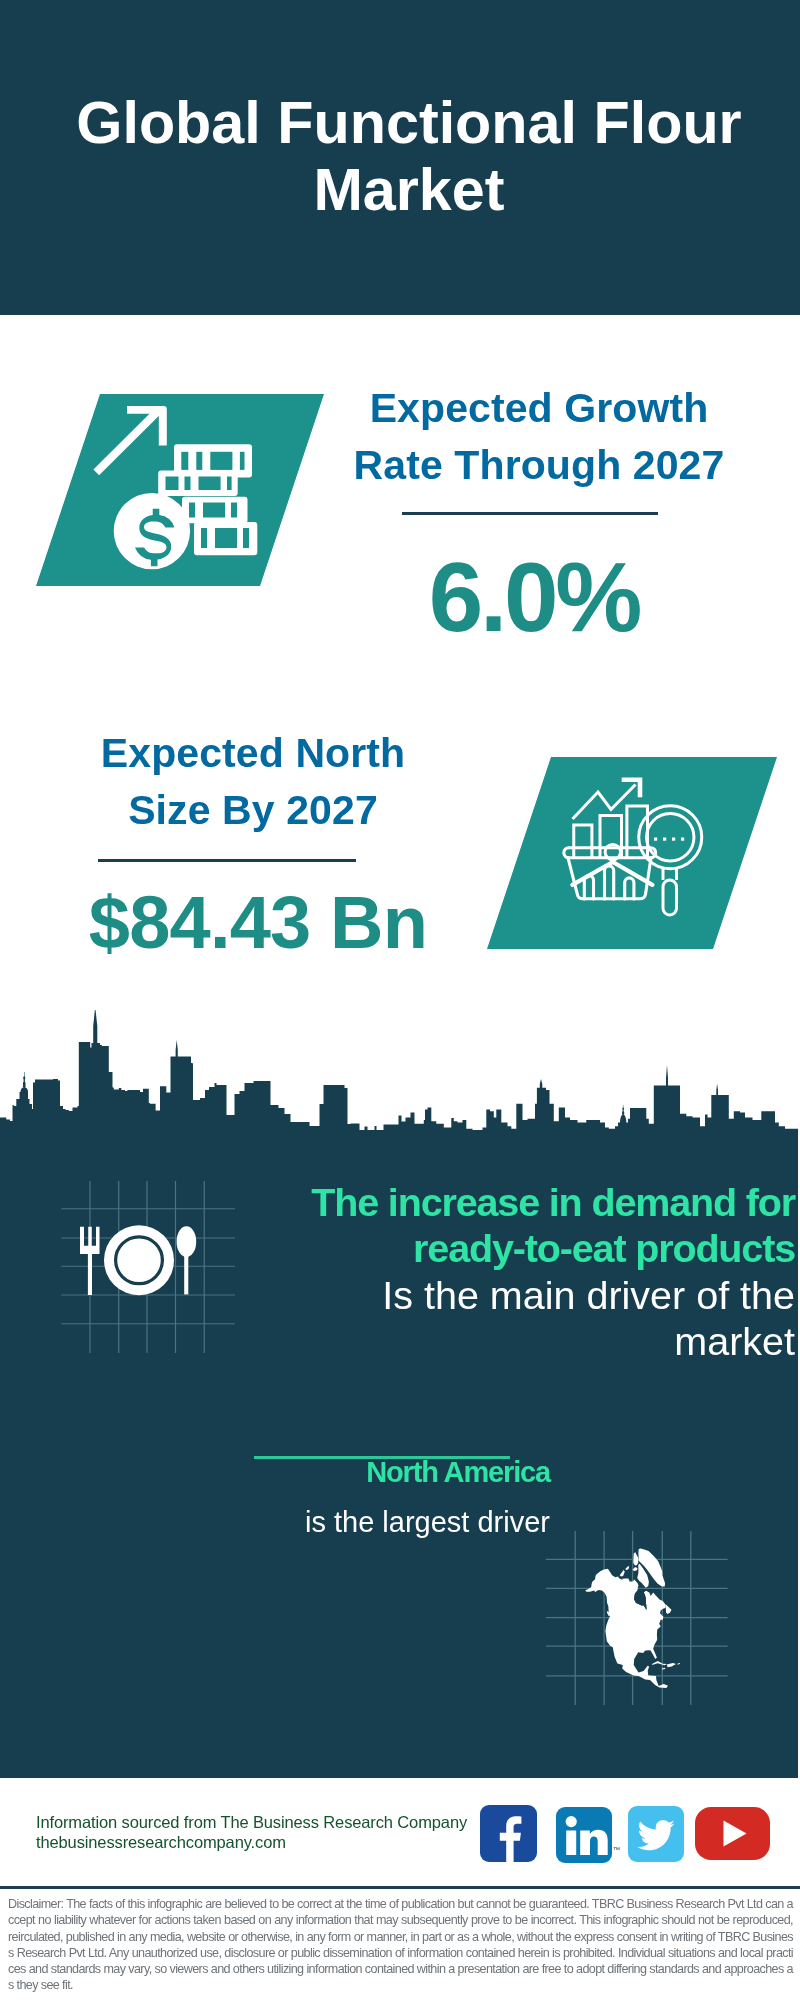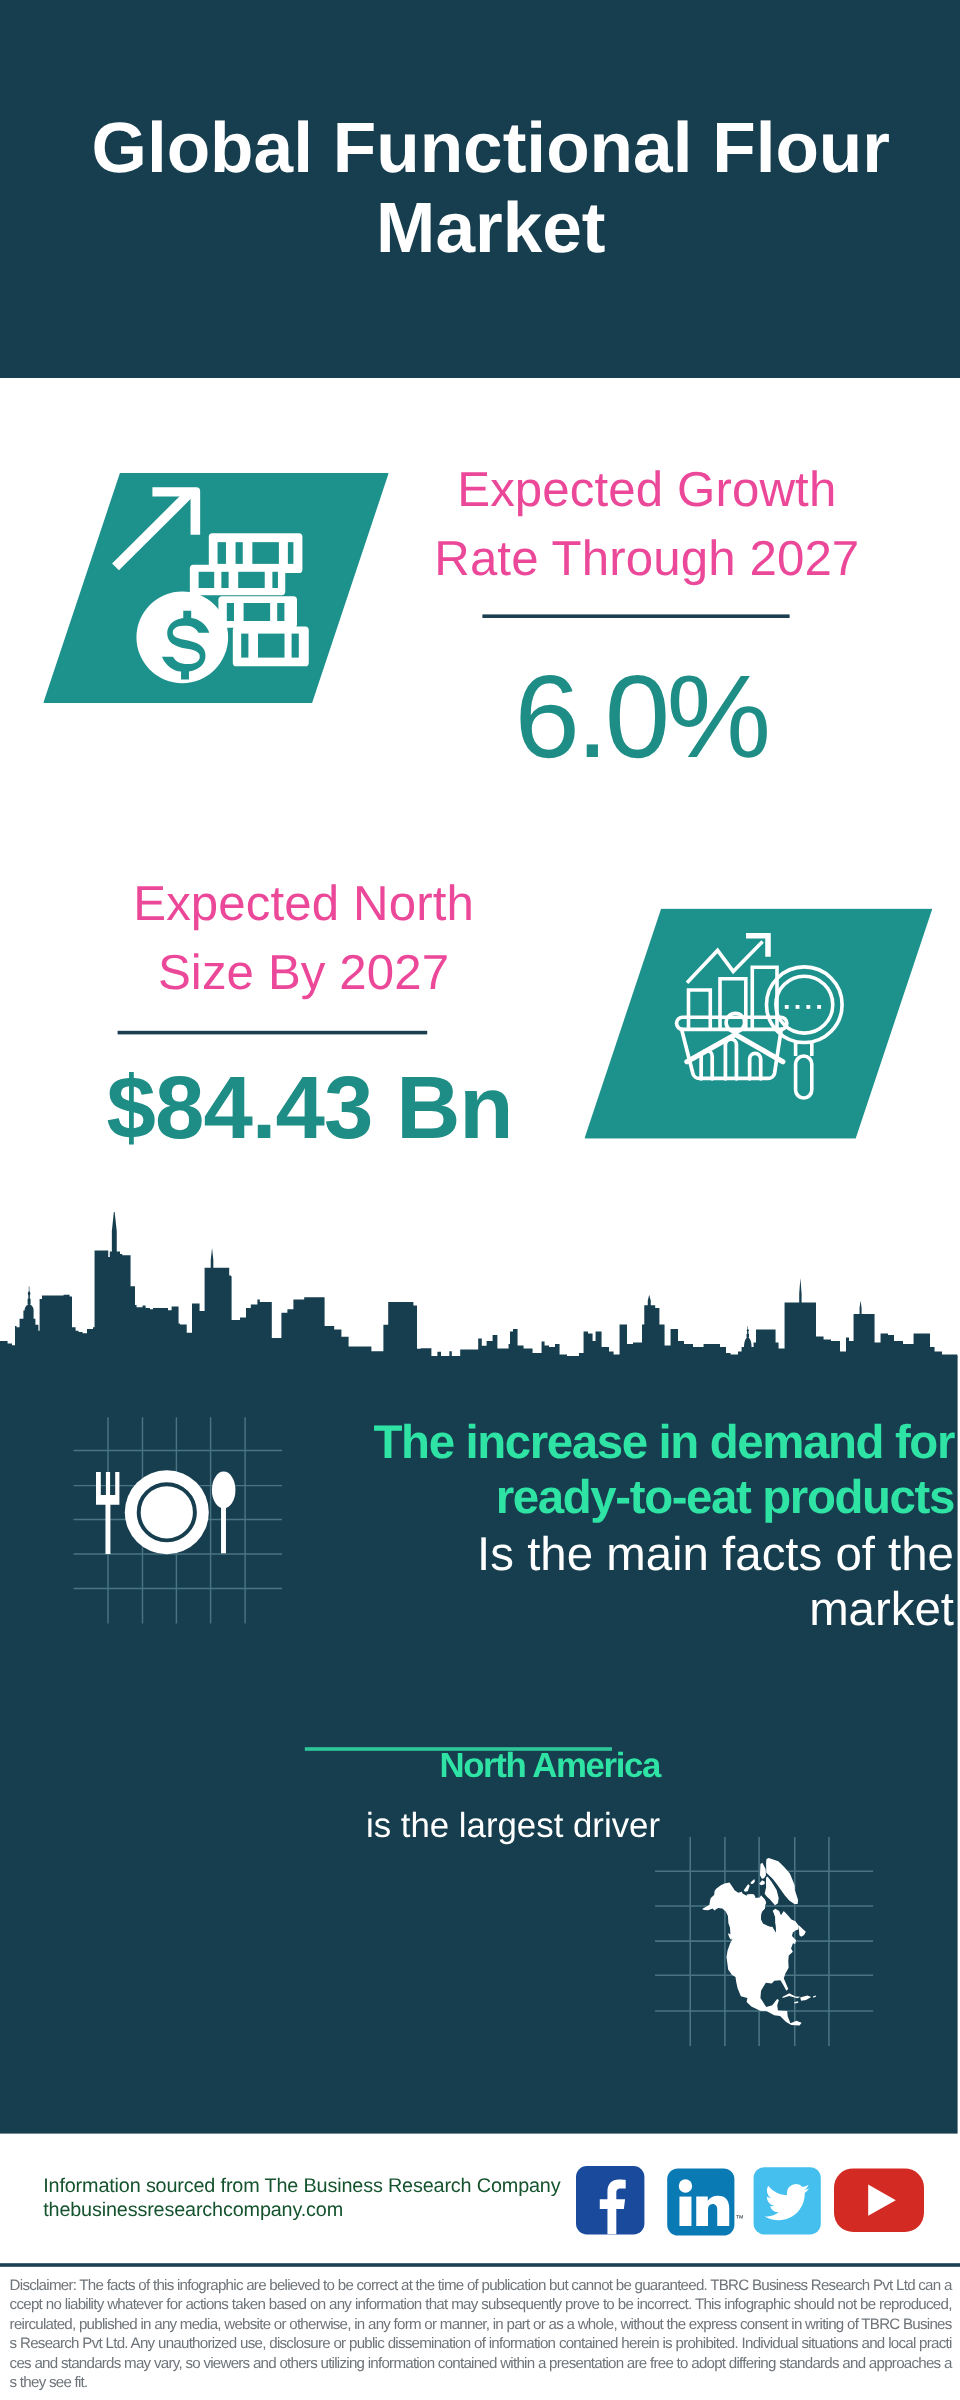--- a/index.html
+++ b/index.html
@@ -6,21 +6,21 @@
   html,body{width:800px;height:2000px;background:#ffffff;
             font-family:"Liberation Sans",sans-serif;-webkit-font-smoothing:antialiased}
   .page{position:relative;width:800px;height:2000px;overflow:hidden;background:#fff}
 
   
   .header{position:absolute;left:0;top:0;width:800px;height:315px;background:#163e4f}
   .header-title{position:absolute;left:9px;top:89px;width:800px;text-align:center;color:#ffffff;
     font-size:59.3px;font-weight:bold;line-height:67px;letter-spacing:0px}
 
   
-  .stat-label{color:#ec4899;font-weight:normal;font-size:41px;line-height:57px;text-align:center;letter-spacing:0.1px}
+  .stat-label{color:#0369a1;font-weight:bold;font-size:41px;line-height:57px;text-align:center;letter-spacing:0.1px}
   .stat-rule{position:absolute;height:3px;background:#1b3f51}
   .stat-value{position:absolute;text-align:center;color:#1d8d85;line-height:1}
 
   
   .pgram{position:absolute;background:#1d918b}
   .pgram-a{left:36px;top:394px;width:288px;height:192px;
     -webkit-clip-path:polygon(64px 0,100% 0,calc(100% - 64px) 100%,0 100%);
             clip-path:polygon(64px 0,100% 0,calc(100% - 64px) 100%,0 100%)}
   .pgram-b{left:487px;top:757px;width:290px;height:192px;
     -webkit-clip-path:polygon(64px 0,100% 0,calc(100% - 64px) 100%,0 100%);
@@ -90,21 +90,21 @@
 
       <path transform="translate(61.9,136.1) scale(0.93) translate(-61.9,-136.1) translate(4.2,-1.2)" d="M58.6 113.4 h7.1 v6.6 a19.8 19.8 0 0 1 16.2 13.3 h-9.7 a11.8 11.8 0 0 0 -10.2 -6.4 h-3.4 c-5.7 0 -9.4 2.5 -9.4 6.1 0 3.4 3 5.3 10.3 6.5 12.2 2.1 19 5.8 19 14.4 0 7.4 -5.8 13 -14.8 14 v7.1 h-7.1 v-7 a20.8 20.8 0 0 1 -17.1 -13.2 h9.8 a12.5 12.5 0 0 0 10.6 6.4 h3.4 c6.1 0 10.1 -2.6 10.1 -6.6 0 -3.7 -3.3 -5.7 -11.3 -7 -11.6 -2 -17.9 -5.8 -17.9 -14 0 -7.1 5.7 -12.5 14.4 -13.6 Z"></path>
     </g>
   </svg>
 
   <div style="position:absolute;left:332px;top:380px;width:414px">
     <div class="stat-label">Expected Growth</div>
     <div class="stat-label">Rate Through 2027</div>
   </div>
   <div class="stat-rule" style="left:402px;top:512px;width:256px"></div>
-  <div class="stat-value" style="left:334px;top:547.5px;width:400px;font-size:98px;font-weight:normal;letter-spacing:-3.2px">6.0%</div>
+  <div class="stat-value" style="left:334px;top:547.5px;width:400px;font-size:98px;font-weight:bold;letter-spacing:-3.2px">6.0%</div>
 
   <div class="pgram pgram-b"></div>
   <svg class="ico" style="left:555px;top:775px" width="150" height="145" viewBox="0 0 150 145">
     <g fill="none" stroke="#ffffff" stroke-width="3" stroke-linecap="butt" stroke-linejoin="miter">
 
       <polyline points="17.5,44 43,17 56,34.5 80.5,9.5"></polyline>
 
       <path d="M66.7 4.7 H85 V22.2" stroke-width="4.6"></path>
 
       <path d="M18.75 83 V50 H36.9 V83"></path>
@@ -167,21 +167,21 @@
       <path d="M129.2 76 h4.1 v43.4 h-4.1 Z"></path>
     </g>
     <g fill="none" stroke="#163e4f" stroke-width="3.3">
       <circle cx="84" cy="85.25" r="23.4"></circle>
     </g>
   </svg>
 
   <div class="dtext" style="left:245px;top:1179px;width:550px;font-size:39.5px;line-height:46.4px;white-space:nowrap">
     <div class="hl">The increase in demand for</div>
     <div class="hl">ready-to-eat products</div>
-    <div class="wt">Is the main facts of the</div>
+    <div class="wt">Is the main driver of the</div>
     <div class="wt">market</div>
   </div>
 
   <div class="grule" style="left:254px;top:1456px;width:256px"></div>
 
   <div class="dtext" style="left:50px;top:1448px;width:500px;font-size:29px;line-height:49.5px;white-space:nowrap">
     <div class="hl">North America</div>
     <div class="wt">is the largest driver</div>
   </div>
 

